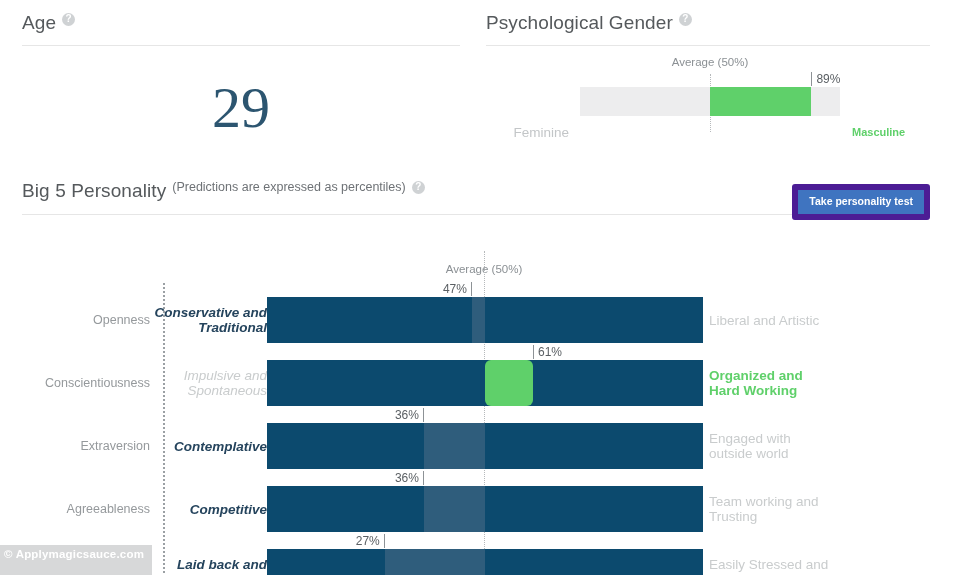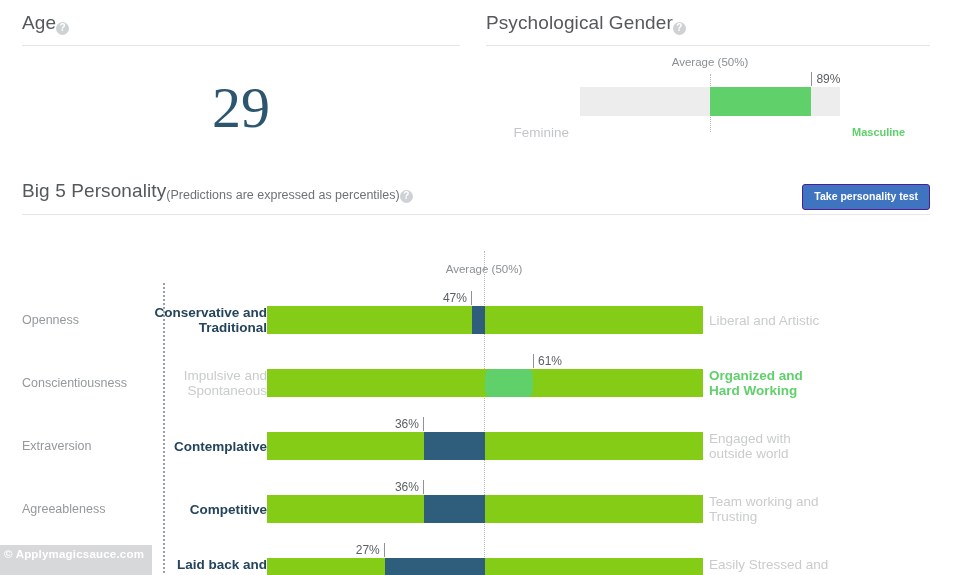--- a/index.html
+++ b/index.html
@@ -15,22 +15,22 @@
     font-family: "Liberation Sans", sans-serif;
     color: #4a4a4a;
     -webkit-font-smoothing: antialiased;
   }
 
   
   .panel { position: absolute; }
 
   .section-head {
     display: flex;
-    align-items: flex-end;
-    gap: 0;
+    align-items: flex-start;
+    gap: 6px;
     white-space: nowrap;
   }
   .section-title {
     font-size: 19px;
     font-weight: 400;
     color: #55595c;
     letter-spacing: .1px;
   }
   .section-sub {
     font-size: 12.5px;
@@ -145,21 +145,21 @@
 
   
   #big5-panel { left: 22px; top: 180px; width: 908px; }
   #big5-panel .rule { margin-top: 12px; }
 
   .btn-primary {
     position: absolute;
     right: 0;
     top: 4px;
     background: #3f74c0;
-    border: 1px solid #4c1d95;
+    border: 6px solid #4c1d95;
     color: #ffffff;
     font-size: 10.5px;
     font-weight: 700;
     padding: 6px 11px 7px;
     border-radius: 3px;
     cursor: pointer;
     font-family: "Liberation Sans", sans-serif;
     line-height: 1;
   }
 
@@ -199,37 +199,38 @@
   .row {
     position: absolute;
     left: 0;
     right: 0;
     height: 46px;
   }
   .trait-name {
     position: absolute;
     left: 0;
     width: 128px;
-    text-align: left;
+    text-align: right;
     top: 50%;
     transform: translateY(-50%);
     font-size: 12.5px;
     color: #95999c;
     white-space: nowrap;
   }
   .label-left {
     position: absolute;
     right: 663px;
     width: 230px;
     text-align: right;
     top: 50%;
     transform: translateY(-50%);
     font-size: 13.5px;
     line-height: 15px;
     white-space: pre-line;
+    font-style: italic;
   }
   .label-right {
     position: absolute;
     left: 687px;
     width: 225px;
     top: 50%;
     transform: translateY(-50%);
     font-size: 13.5px;
     line-height: 15px;
     white-space: pre-line;
@@ -237,22 +238,22 @@
   .lbl-active-blue  { color: #25445d; font-weight: 700; }
   .lbl-active-green { color: #5fd06a; font-weight: 700; }
   .lbl-inactive     { color: #c9cccd; font-weight: 400; }
 
   .track {
     position: absolute;
     left: 245px;
     top: 50%;
     transform: translateY(-50%);
     width: 436px;
-    height: 28px;
-    background: #84cc16;
+    height: 46px;
+    background: #0c4a6e;
   }
   .fill {
     position: absolute;
     top: 0;
     height: 100%;
   }
   .fill.blue  { background: #2f5d7c; }
   .fill.green { background: #5fd06a; }
 
   

